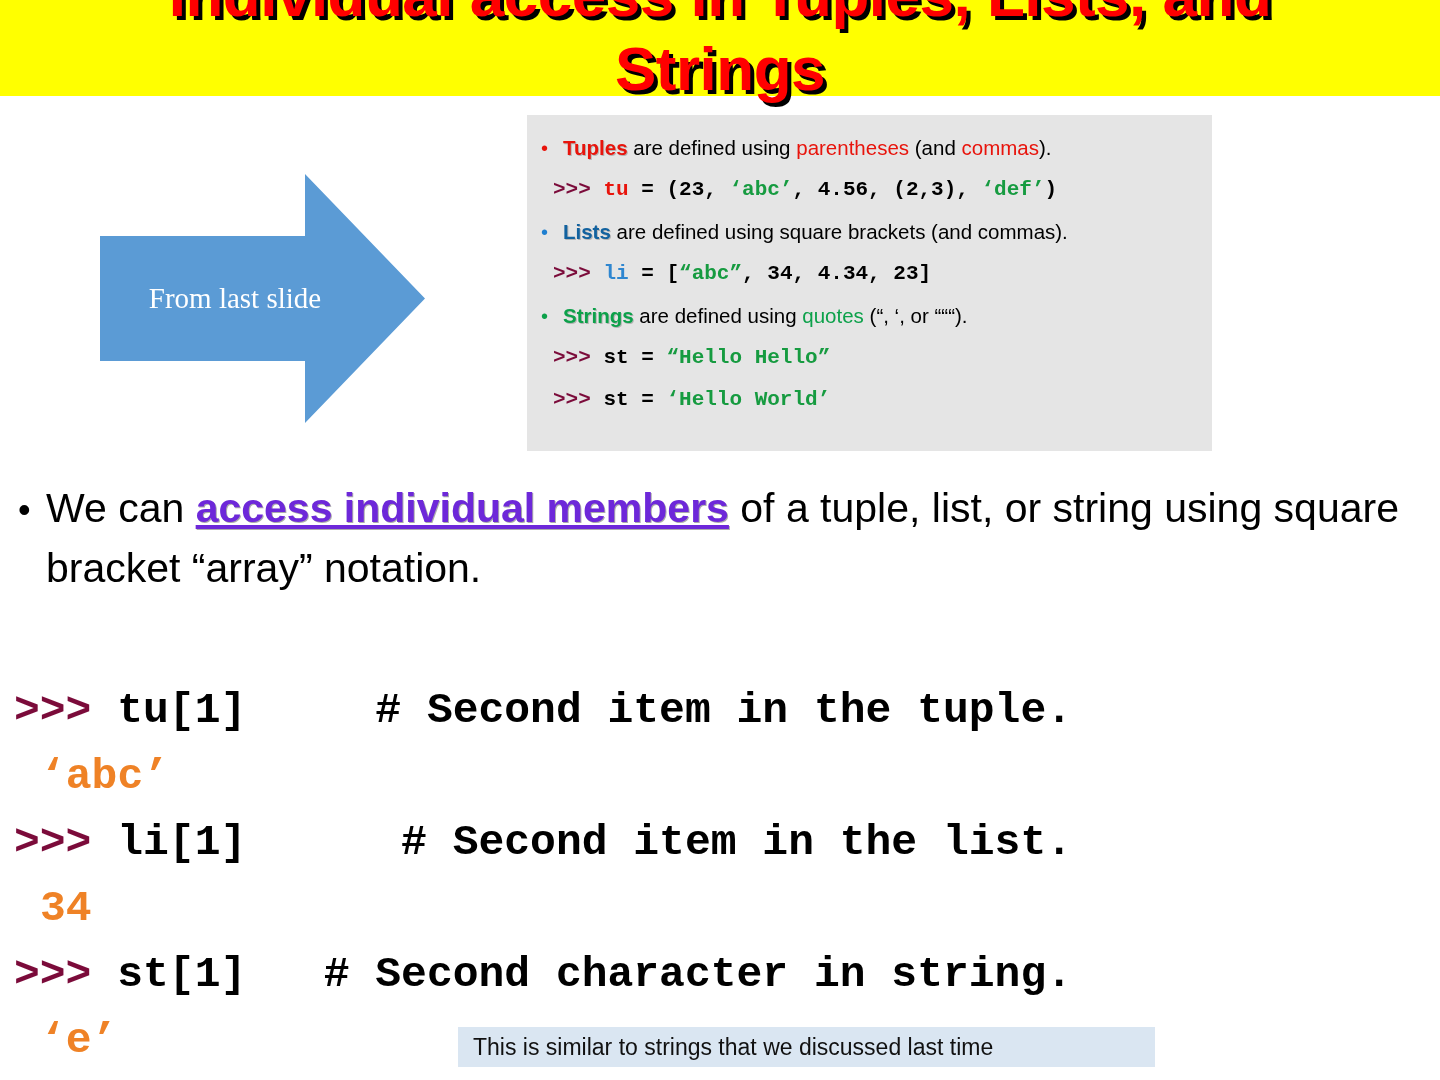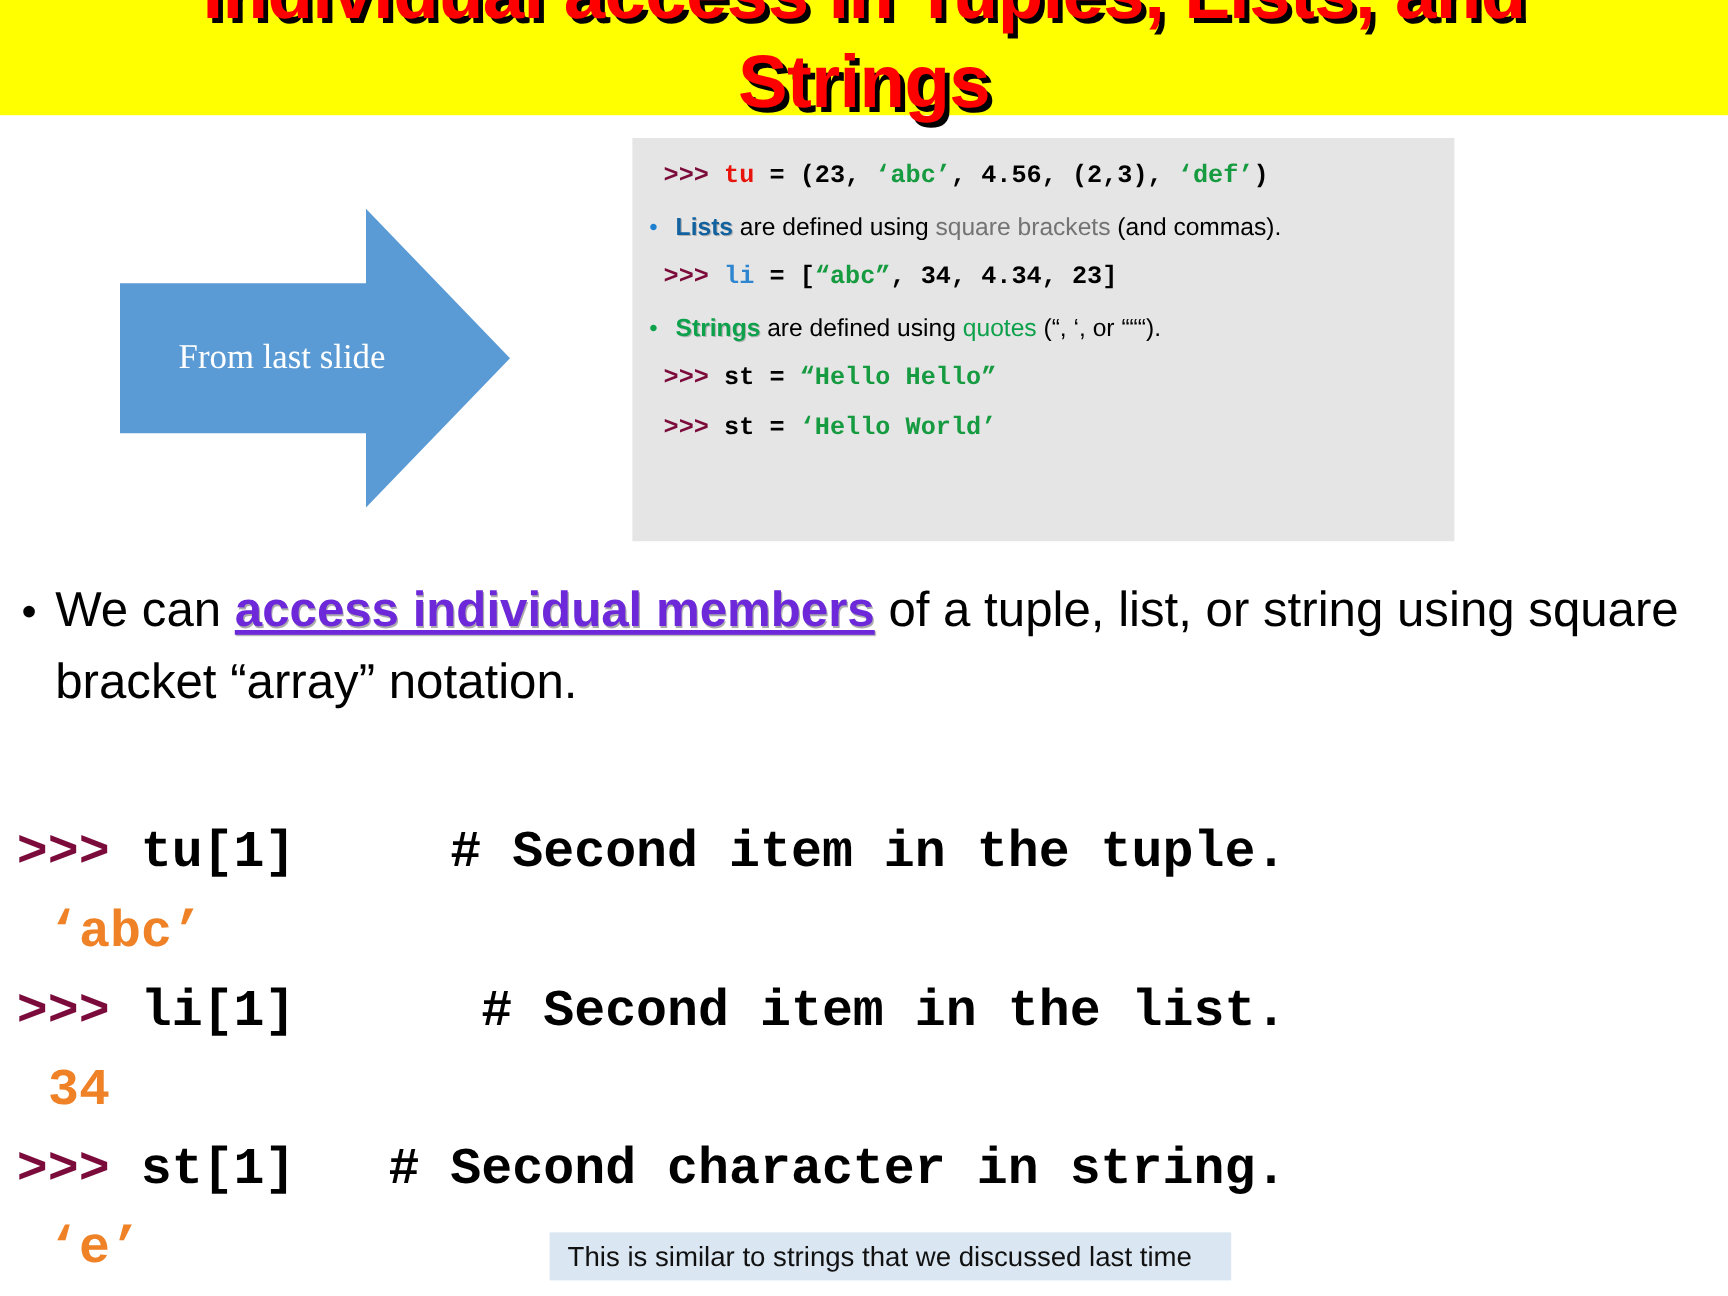--- a/index.html
+++ b/index.html
@@ -96,21 +96,21 @@
     display: inline-block;
     width: 22px;
     text-align: left;
     font-size: 20px;
   }
 
   .kw-red    { color: #e8140c; font-weight: bold; text-shadow: 1px 1px 0 rgba(120,120,120,0.45); }
   .kw-blue   { color: #12629f; font-weight: bold; text-shadow: 1px 1px 0 rgba(120,120,120,0.45); }
   .kw-green  { color: #0ca14a; font-weight: bold; text-shadow: 1px 1px 0 rgba(120,120,120,0.45); }
   .t-red     { color: #e8140c; }
-  .t-blue    { color: #737373; }
+  .t-blue    { color: #000000; }
   .t-green   { color: #0ca14a; margin-top: 15px; }
 
   .prompt  { color: #7b0b3a; }
   .var-red   { color: #e8140c; font-family: Liberation Mono, monospace; }
   .var-blue  { color: #2e86d0; }
   .str-green { color: #169b40; }
 
   
   .main-bullet {
     position: absolute;
@@ -151,21 +151,21 @@
     line-height: 66px;
   }
   .repl .row { white-space: pre; }
   .repl .out { color: #ef8226; padding-left: 26px; }
 
   
   .footer-note {
     position: absolute;
     left: 458px;
     top: 1027px;
-    width: 568px;
+    width: 697px;
     height: 40px;
     background: #dae6f2;
     display: flex;
     align-items: center;
     padding-left: 15px;
     box-sizing: border-box;
     font-size: 23px;
     color: #111111;
     font-family: "Liberation Sans", sans-serif;
   }
@@ -179,20 +179,21 @@
 
 <div class="arrow-wrap">
   <svg width="325" height="249" viewBox="0 0 325 249">
     <polygon points="0,62 205,62 205,0 325,124.5 205,249 205,187 0,187" fill="#5b9bd5"></polygon>
   </svg>
   <div class="arrow-label">From last slide</div>
 </div>
 
 <div class="recap-box">
   <div id="recap-lines">
+      <div class="recap-line prose"><span class="blt" style="color: rgb(232, 20, 12);">•</span><span class="kw-red">Tuples</span><span> are defined using </span><span class="t-red">parentheses</span><span> (and </span><span class="t-red">commas</span><span>).</span></div>
       <div class="recap-line code"><span class="prompt">&gt;&gt;&gt; </span><span class="var-red">tu</span><span> = (23, </span><span class="str-green">‘abc’</span><span>, 4.56, (2,3), </span><span class="str-green">‘def’</span><span>)</span></div>
       <div class="recap-line prose"><span class="blt" style="color: rgb(31, 127, 208);">•</span><span class="kw-blue">Lists</span><span> are defined using </span><span class="t-blue">square brackets</span><span> (and commas).</span></div>
       <div class="recap-line code"><span class="prompt">&gt;&gt;&gt; </span><span class="var-blue">li</span><span> = [</span><span class="str-green">“abc”</span><span>, 34, 4.34, 23]</span></div>
       <div class="recap-line prose"><span class="blt" style="color: rgb(12, 161, 74);">•</span><span class="kw-green">Strings</span><span> are defined using </span><span class="t-green">quotes</span><span> (“, ‘, or “““).</span></div>
       <div class="recap-line code"><span class="prompt">&gt;&gt;&gt; </span><span>st = </span><span class="str-green">“Hello Hello”</span></div>
       <div class="recap-line code"><span class="prompt">&gt;&gt;&gt; </span><span>st = </span><span class="str-green">‘Hello World’</span></div>
     </div>
 </div>
 
 <div class="main-bullet">

